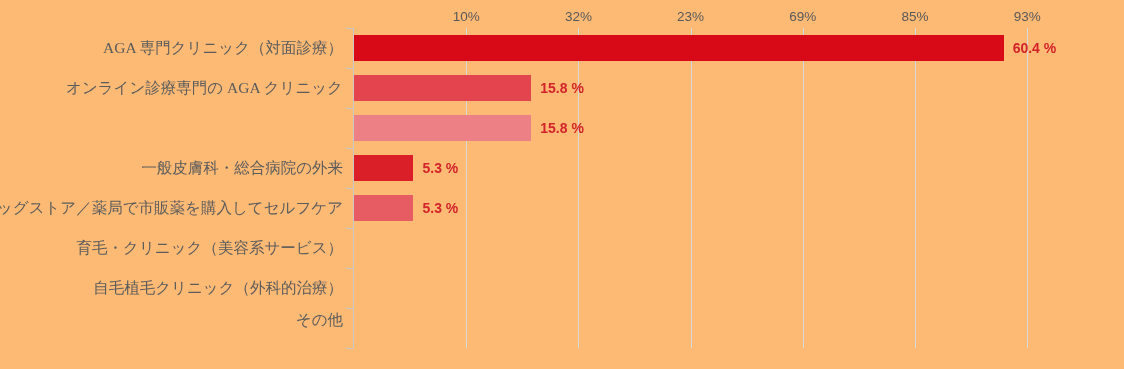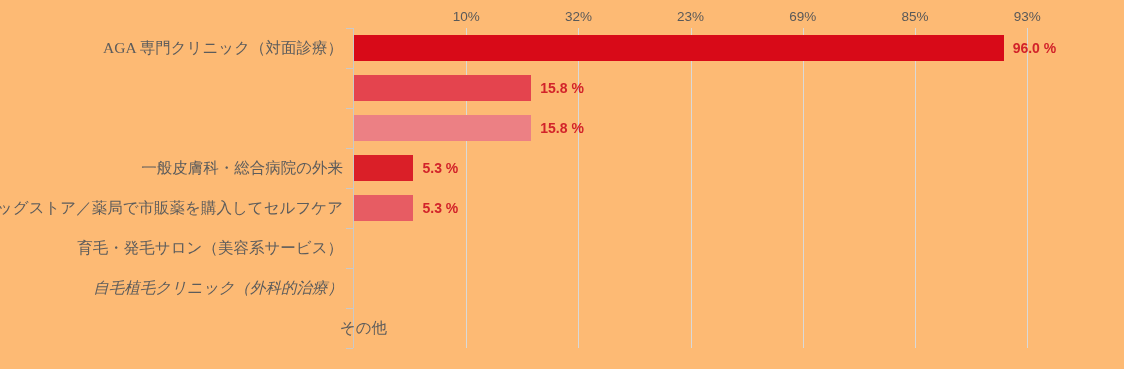--- a/index.html
+++ b/index.html
@@ -136,44 +136,45 @@
       <div class="cat-tick" style="top: 228px; background: rgb(201, 201, 201);"></div>
       <div class="cat-tick" style="top: 268px; background: rgb(201, 201, 201);"></div>
       <div class="cat-tick" style="top: 308px; background: rgb(201, 201, 201);"></div>
       <div class="cat-tick" style="top: 348px; background: rgb(201, 201, 201);"></div>
     </div>
 
   <div id="rows">
       <div class="cat-row" style="top: 28px; text-decoration: underline;">
         <div class="cat-label-wrap" style="color: rgb(92, 92, 92);">AGA 専門クリニック（対面診療）</div>
         <div class="bar" style="width: 649.638px; background: rgb(216, 10, 24);"></div>
-        <div class="bar-value" style="left: 1012.64px; color: rgb(210, 35, 42);">96.0 %</div>
+        <div class="bar-value" style="left: 1012.64px; color: rgb(210, 35, 42);">60.4 %</div>
       </div>
       <div class="cat-row" style="top: 68px;">
+        <div class="cat-label-wrap" style="color: rgb(92, 92, 92);">オンライン診療専門の AGA クリニック</div>
         <div class="bar" style="width: 177.276px; background: rgb(228, 68, 78);"></div>
         <div class="bar-value" style="left: 540.276px; color: rgb(210, 35, 42);">15.8 %</div>
       </div>
       <div class="cat-row" style="top: 108px;">
         <div class="bar" style="width: 177.276px; background: rgb(236, 128, 132);"></div>
         <div class="bar-value" style="left: 540.276px; color: rgb(210, 35, 42);">15.8 %</div>
       </div>
       <div class="cat-row" style="top: 148px;">
         <div class="cat-label-wrap" style="color: rgb(92, 92, 92);">一般皮膚科・総合病院の外来</div>
         <div class="bar" style="width: 59.466px; background: rgb(218, 31, 40);"></div>
         <div class="bar-value" style="left: 422.466px; color: rgb(210, 35, 42);">5.3 %</div>
       </div>
       <div class="cat-row" style="top: 188px;">
         <div class="cat-label-wrap" style="color: rgb(92, 92, 92);">ドラッグストア／薬局で市販薬を購入してセルフケア</div>
         <div class="bar" style="width: 59.466px; background: rgb(231, 92, 99);"></div>
         <div class="bar-value" style="left: 422.466px; color: rgb(210, 35, 42);">5.3 %</div>
       </div>
       <div class="cat-row" style="top: 228px;">
-        <div class="cat-label-wrap" style="color: rgb(92, 92, 92);">育毛・発毛サロン（美容系サービス）</div>
+        <div class="cat-label-wrap" style="color: rgb(92, 92, 92);">育毛・クリニック（美容系サービス）</div>
       </div>
       <div class="cat-row" style="top: 268px;">
-        <div class="cat-label-wrap" style="color: rgb(92, 92, 92); font-style: italic;">自毛植毛クリニック（外科的治療）</div>
+        <div class="cat-label-wrap" style="color: rgb(92, 92, 92);">自毛植毛クリニック（外科的治療）</div>
       </div>
-      <div class="cat-row" style="top: 308px; margin-left: 44px;">
+      <div class="cat-row" style="top: 300px;">
         <div class="cat-label-wrap" style="color: rgb(92, 92, 92);">その他</div>
       </div>
     </div>
 
 </div>
 
 </body></html>

